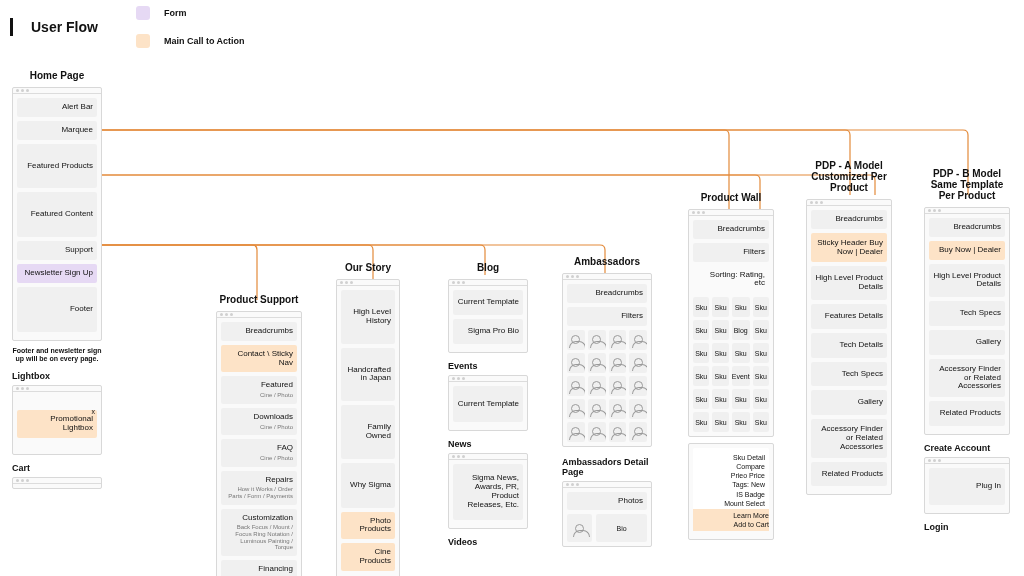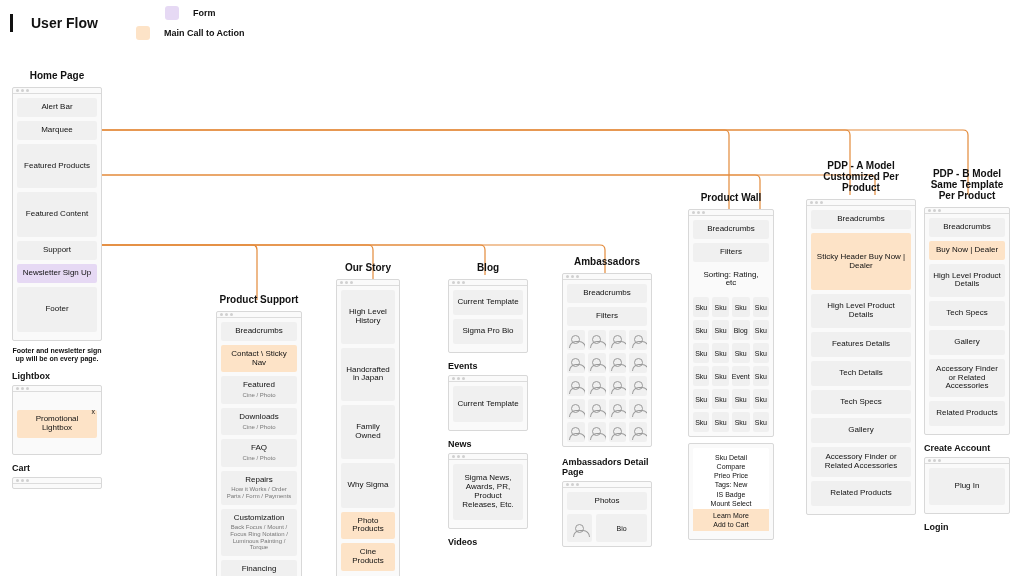--- a/index.html
+++ b/index.html
@@ -1,35 +1,35 @@
 <!DOCTYPE html>
 <html><head>
 <meta charset="utf-8">
 <style>
   * { box-sizing: border-box; margin: 0; padding: 0; }
   body { font-family: Arial, Helvetica, sans-serif; background:#fff; font-size:9px; color:#111; width:1024px; height:576px; overflow:hidden; position:relative; }
   .title-bar { display:flex; align-items:center; gap:18px; padding:6px 10px 0 10px; }
   .title-mark { width:3px; height:18px; background:#111; }
   .title { font-size:14px; font-weight:700; }
-  .legend { display:flex; flex-direction:column; gap:6px; margin-left:20px;align-items:center; }
+  .legend { display:flex; flex-direction:column; gap:14px; margin-left:20px; }
   .legend-row { display:flex; align-items:center; gap:14px; }
   .swatch { width:14px; height:14px; border-radius:3px; }
   .sw-form { background:#e6d9f4; }
   .sw-cta  { background:#fde3c7; }
   .legend-label { font-size:9px; font-weight:600; }
 
   
   .canvas { position:absolute; top:60px; left:0; width:1024px; height:520px; }
   .col { position:absolute; top:0; }
 
   .sect-title { font-weight:700; font-size:10px; text-align:center; margin-bottom:6px; }
   .panel { background:#fafafa; border:1px solid #d8d8d8; border-radius:2px; padding:4px; margin-bottom:6px; }
   .browser-bar { height:6px; border-bottom:1px solid #dcdcdc; margin:-4px -4px 4px -4px; padding:0 3px; display:flex; align-items:center; gap:2px;}
   .browser-bar i { width:3px; height:3px; border-radius:50%; background:#d0d0d0; display:inline-block;}
-  .item { background:#f0f0f0; border-radius:2px; padding:5px 4px; text-align:center; font-size:8px; margin-bottom:4px; line-height:1.1; }
+  .item { background:#f0f0f0; border-radius:2px; padding:5px 4px; text-align:right; font-size:8px; margin-bottom:4px; line-height:1.1; }
   .item small { display:block; font-size:6px; color:#777; margin-top:2px;}
   .item.tall { padding:18px 4px; }
   .item.cta { background:#fde3c7; }
   .item.form { background:#e6d9f4; }
   .note { font-size:7px; text-align:center; font-weight:600; line-height:1.2; margin-top:4px;}
   .subhead { font-weight:700; font-size:9px; text-align:left; margin:8px 0 4px; }
 
   
   .grid4 { display:grid; grid-template-columns:repeat(4,1fr); gap:3px; }
   .cell { background:#f0f0f0; border-radius:2px; height:20px; display:flex; align-items:center; justify-content:center; font-size:7px; }
@@ -327,30 +327,30 @@
         <div>IS Badge</div>
         <div>Mount Select</div>
         <div style="background:#fde3c7; margin:1px -4px -5px; padding:2px 0;">
           <div>Learn More</div>
           <div>Add to Cart</div>
         </div>
       </div>
     </div>
   </div>
 
-  <div class="col" style="left:806px; width:110px; top:100px;">
+  <div class="col" style="left:806px; width:86px; top:100px;">
     <div class="sect-title" style="line-height:1.1">PDP - A Model Customized Per Product</div>
     <div class="panel">
       <div class="browser-bar">
           <i></i>
           <i></i>
           <i></i>
         </div>
       <div class="item">Breadcrumbs</div>
-      <div class="item cta" style="padding:20px 4px">Sticky Header Buy Now | Dealer</div>
+      <div class="item cta" style="padding:6px 4px">Sticky Header Buy Now | Dealer</div>
       <div class="item" style="padding:8px 4px">High Level Product Details</div>
       <div class="item" style="padding:8px 4px">Features Details</div>
       <div class="item" style="padding:8px 4px">Tech Details</div>
       <div class="item" style="padding:8px 4px">Tech Specs</div>
       <div class="item" style="padding:8px 4px">Gallery</div>
       <div class="item" style="padding:6px 4px">Accessory Finder or Related Accessories</div>
       <div class="item" style="padding:8px 4px">Related Products</div>
     </div>
   </div>
 

